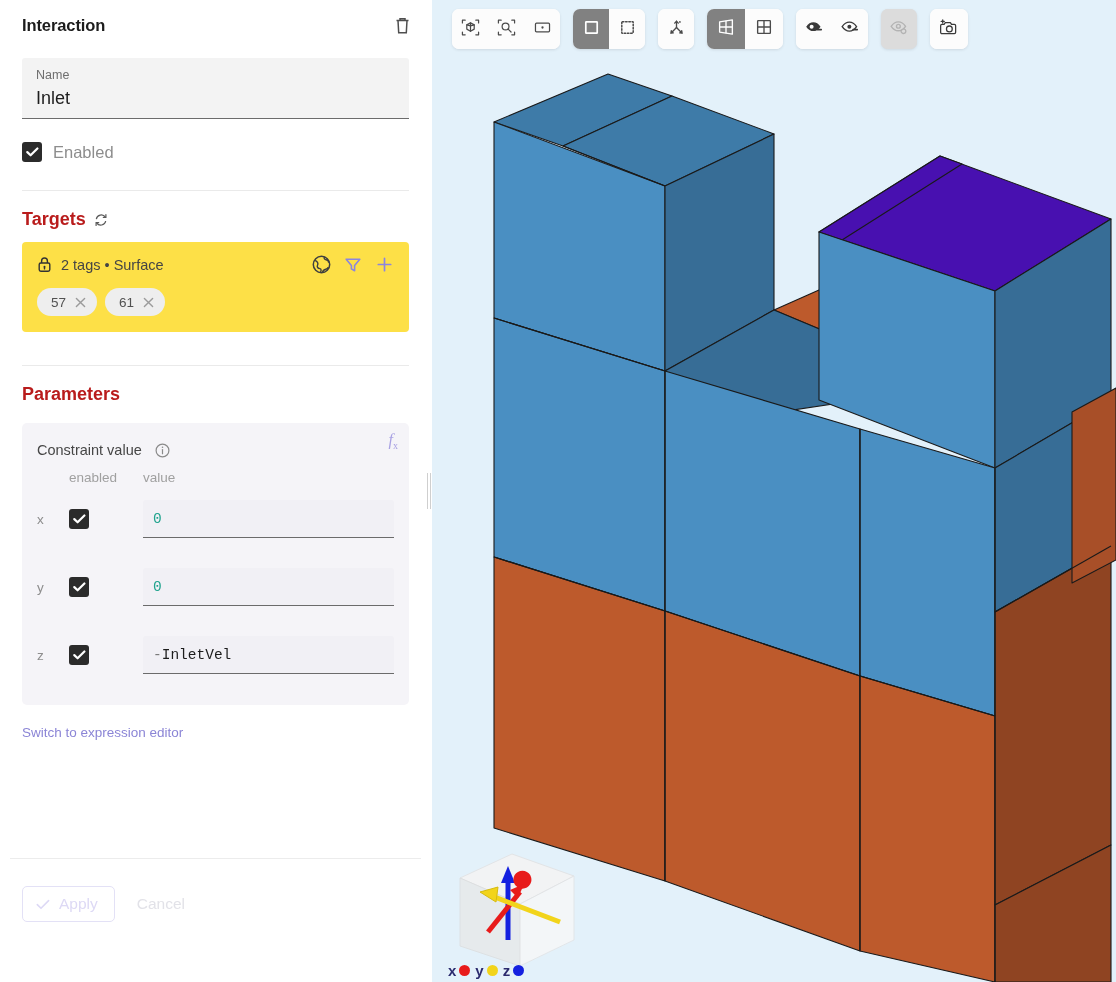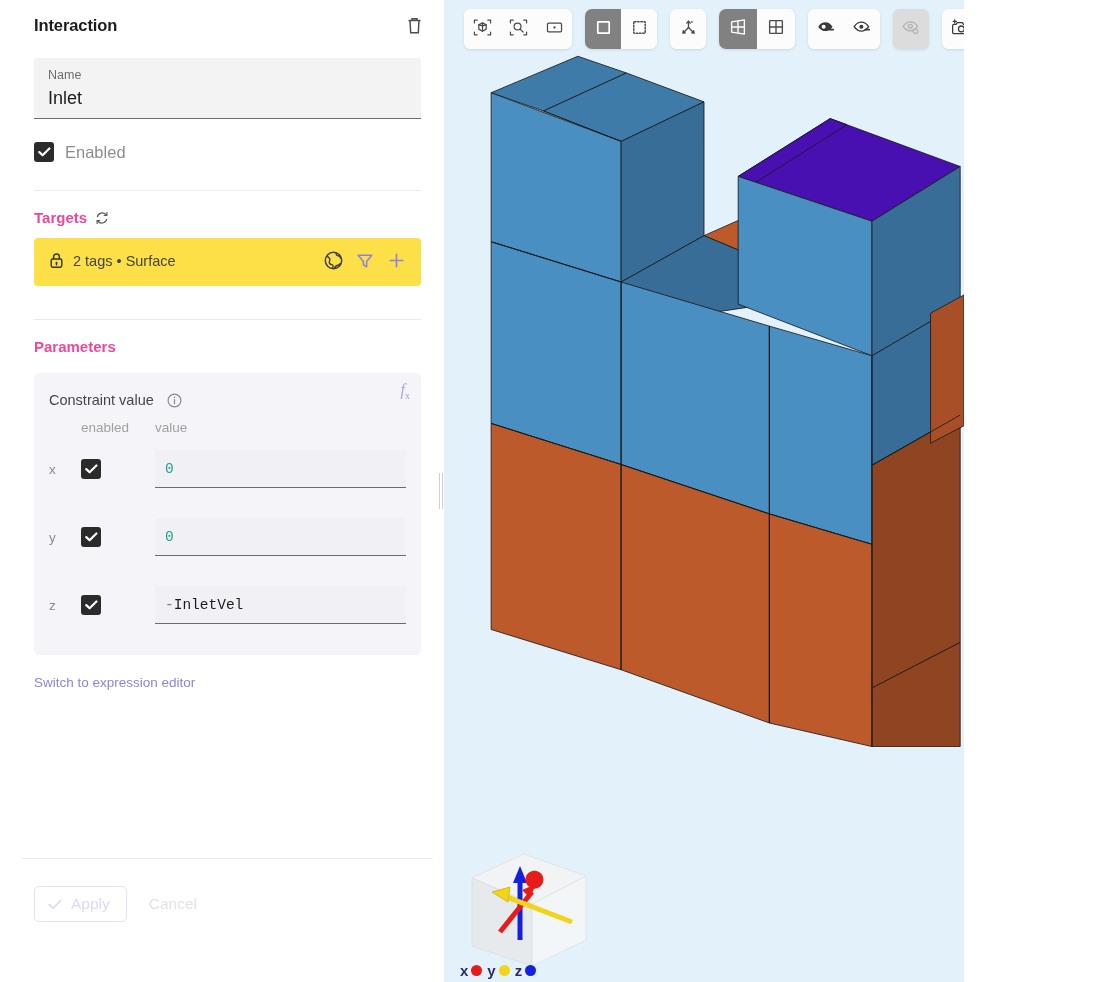--- a/index.html
+++ b/index.html
@@ -3,21 +3,21 @@
 <meta charset="utf-8">
 <style>
   * { box-sizing: border-box; }
   html, body {
     margin: 0; padding: 0;
     width: 1116px; height: 982px;
     overflow: hidden;
     font-family: "Liberation Sans", sans-serif;
     background: #ffffff;
   }
-  #app { position: relative; width: 952px; height: 982px; display: flex; margin-left: 12px; }
+  #app { position: relative; width: 1116px; height: 982px; display: flex; }
 
   
   #left-panel {
     width: 432px; height: 982px;
     background: #ffffff;
     position: relative;
     flex: 0 0 432px;
     border-right: 1px solid #eeeeee;
   }
   .panel-header {
@@ -50,21 +50,21 @@
   .cb svg { display: block; }
   .enabled-label { font-size: 16.5px; color: #8d8d8d; }
 
   .divider { height: 1px; background: #eaeaea; margin: 0 22px; }
   .sec-1 { margin-top: 28px; }
 
   .section-head {
     display: flex; align-items: center; gap: 8px;
     padding: 0 22px; margin-top: 18px; margin-bottom: 12px;
   }
-  .section-title { font-size: 15px; font-weight: bold; color: #ec4899; }
+  .section-title { font-size: 18px; font-weight: bold; color: #b91c1c; }
 
   .targets-card {
     margin: 0 22px; background: #fde047; border-radius: 4px;
     padding: 13px 15px 16px 15px;
   }
   .targets-top { display: flex; align-items: center; }
   .targets-lock { margin-right: 9px; display: flex; align-items: center; color: #3a3a3a; }
   .targets-summary { font-size: 14.5px; color: #454545; }
   .targets-actions { margin-left: auto; display: flex; align-items: center; gap: 13px; }
   .ta-btn { cursor: pointer; display: flex; align-items: center; }
@@ -252,20 +252,38 @@
             </svg>
           </div>
           <div class="ta-btn">
             <svg width="19" height="19" viewBox="0 0 19 19" fill="none" stroke="#8b85e0" stroke-width="1.7" stroke-linecap="round">
               <path d="M9.5 3.3v12.4M3.3 9.5h12.4"></path>
             </svg>
           </div>
         </div>
       </div>
 
+      <div class="chips">
+        <div class="chip">
+          <span class="chip-label">57</span>
+          <span class="chip-x">
+            <svg width="11" height="11" viewBox="0 0 11 11" fill="none" stroke="#9b9b9b" stroke-width="1.4" stroke-linecap="round">
+              <path d="M1.4 1.4l8.2 8.2M9.6 1.4L1.4 9.6"></path>
+            </svg>
+          </span>
+        </div>
+        <div class="chip">
+          <span class="chip-label">61</span>
+          <span class="chip-x">
+            <svg width="11" height="11" viewBox="0 0 11 11" fill="none" stroke="#9b9b9b" stroke-width="1.4" stroke-linecap="round">
+              <path d="M1.4 1.4l8.2 8.2M9.6 1.4L1.4 9.6"></path>
+            </svg>
+          </span>
+        </div>
+      </div>
     </div>
 
     <div class="divider sec-2"></div>
 
     <div class="section-head">
       <div class="section-title">Parameters</div>
     </div>
 
     <div class="params-card">
       <div class="fx-btn">

